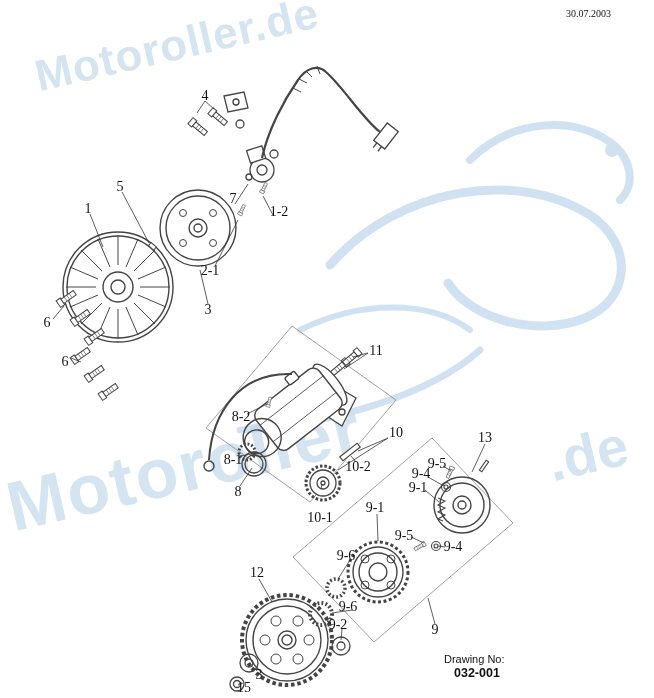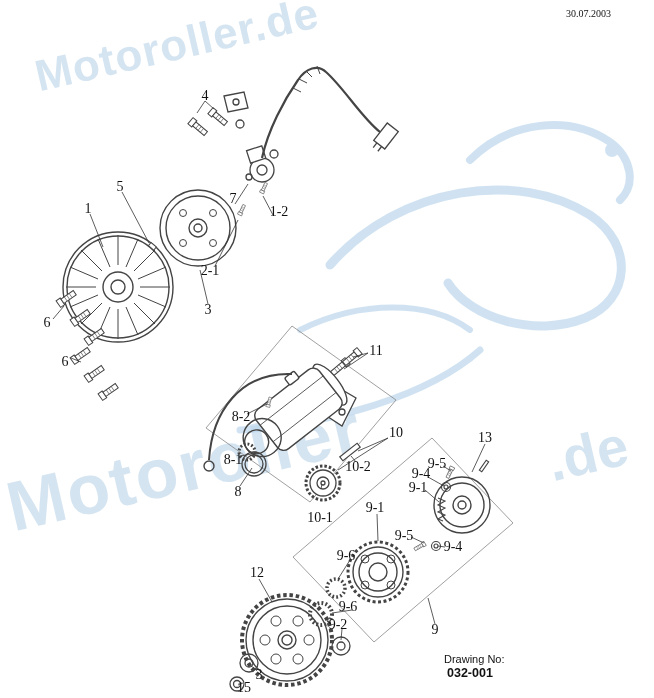--- a/index.html
+++ b/index.html
@@ -12,21 +12,21 @@
   .wm-de{left:548px;top:430px;font-size:56px;transform:rotate(-13deg);}
   svg.diagram{position:absolute;left:0;top:0;z-index:2;}
   .title{position:absolute;left:33px;top:16px;font-size:14.5px;font-weight:bold;
          color:#111;z-index:3;letter-spacing:.2px;}
   .date{position:absolute;left:566px;top:8px;font-size:10px;color:#111;z-index:3;}
   .plbl{position:absolute;transform:translate(-50%,-50%);font-size:14px;color:#111;
         z-index:4;white-space:nowrap;}
   .drawing-no{position:absolute;left:444px;top:653px;z-index:3;
         font-family:"Liberation Sans",sans-serif;color:#111;}
   .drawing-no .lab{font-size:11px;font-weight:normal;}
-  .drawing-no .dn{font-size:12.5px;font-weight:bold;margin-top:1px;margin-left:3px;}
+  .drawing-no .dn{font-size:12.5px;font-weight:bold;margin-top:1px;margin-left:10px;}
 </style>
 </head>
 <body>
 
 <div class="page">
 
   <div class="wm wm-top">Motoroller.de</div>
   <div class="wm wm-bottom">Motoroller</div>
   <div class="wm wm-de">.de</div>
 

